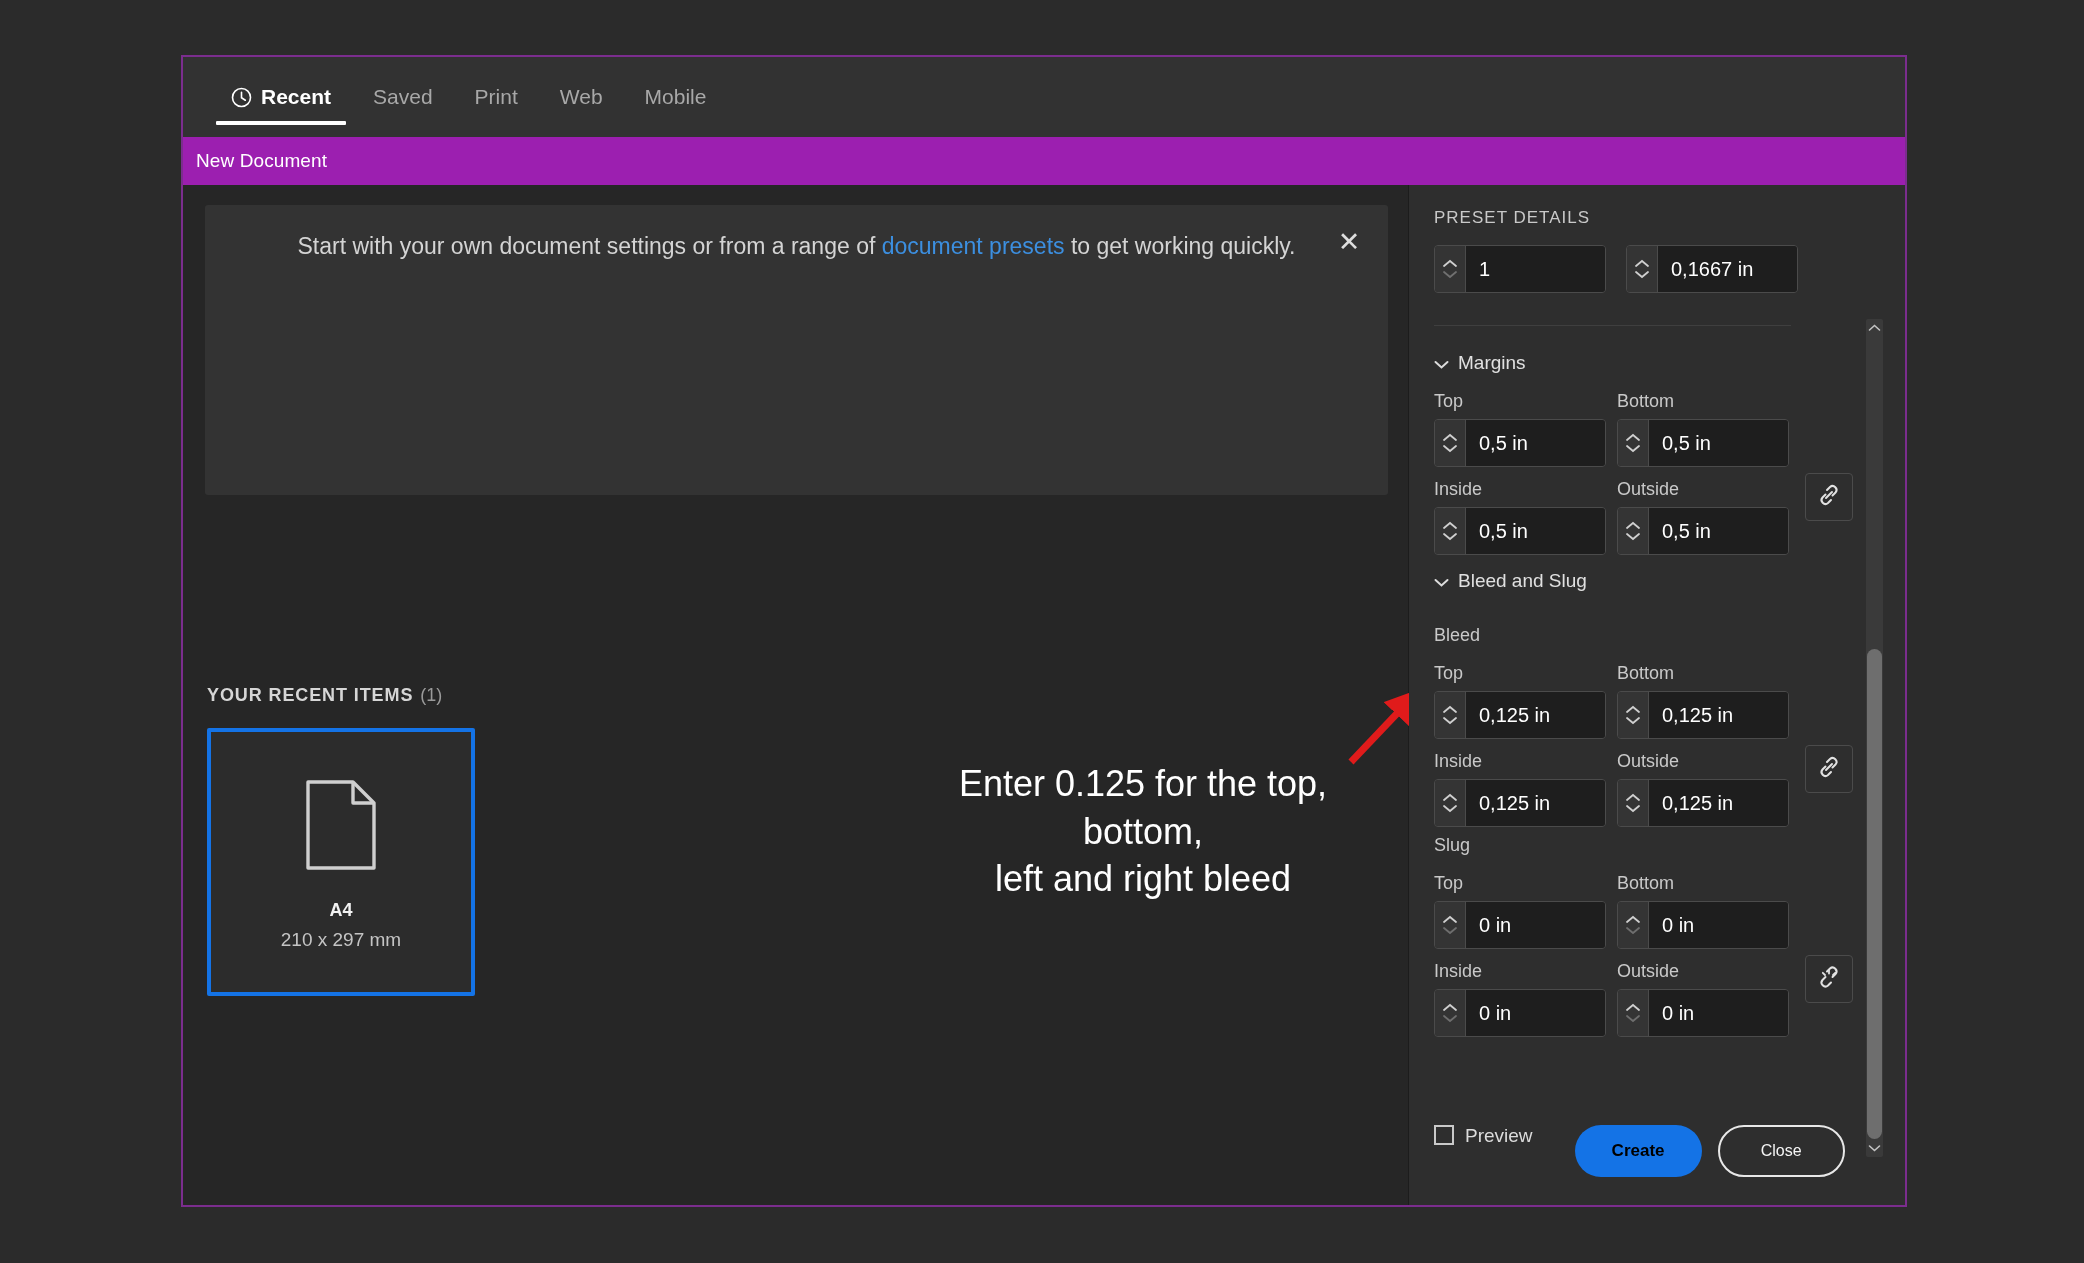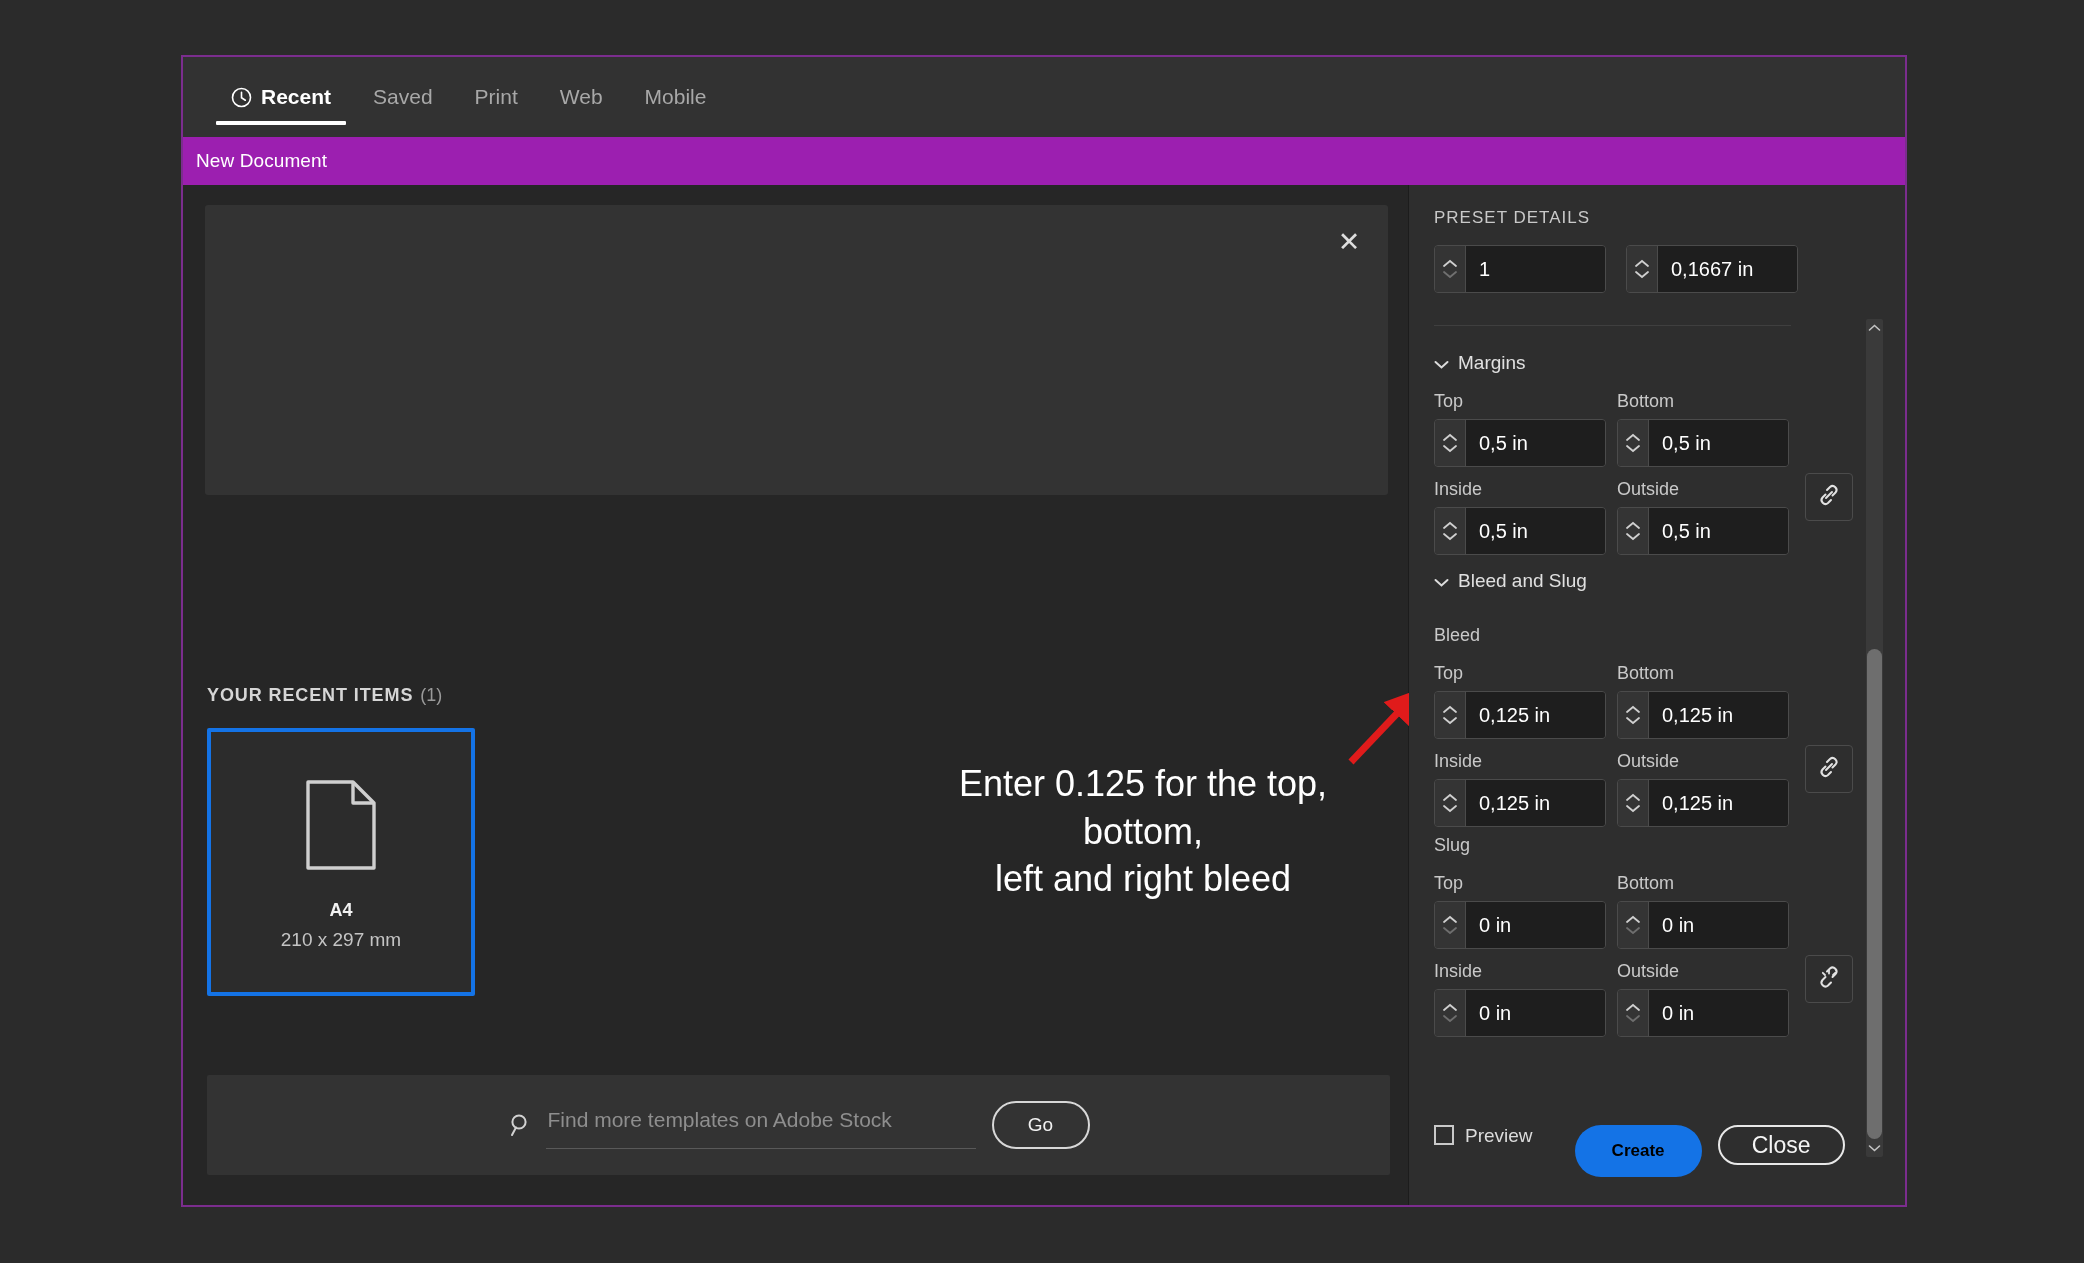--- a/index.html
+++ b/index.html
@@ -312,26 +312,26 @@
     border-radius: 26px;
     background: #1473e6;
     border: none;
     color: #000000;
     font-size: 17px; font-weight: bold;
     font-family: "Liberation Sans", sans-serif;
     cursor: pointer;
   }
   #close-btn {
     margin-left: 16px;
-    width: 127px; height: 40px;
+    width: 127px; height: 52px;
     border-radius: 26px;
     background: transparent;
     border: 2px solid #e8e8e8;
     color: #f5f5f5;
-    font-size: 23px;
+    font-size: 16px;
     font-family: "Liberation Sans", sans-serif;
     cursor: pointer;
   }
 </style>
 </head>
 <body>
 
 <div id="window">
 
   <div id="tabbar">
@@ -362,20 +362,21 @@
   <div id="titlebar">
     <span class="title">New Document</span>
   </div>
 
   <div id="body">
 
     <div id="left">
 
       <div id="hero">
         <div id="hero-close">✕</div>
+        <p><span>Start with your own document settings or from a range of </span><span class="lnk">document presets</span><span> to get working quickly.</span></p>
       </div>
 
       <div id="recent-head">
         <span>YOUR RECENT ITEMS</span><span class="count">(1)</span>
       </div>
 
       <div id="recent-card">
         <span class="doc-icon">
           <svg width="72" height="92" viewBox="0 0 72 92">
             <path d="M3 3 H48 L69 24 V89 H3 Z" fill="none" stroke="#cfcfcf" stroke-width="3.4" stroke-linejoin="round"></path>
@@ -394,30 +395,20 @@
         <svg width="80" height="80" viewBox="0 0 80 80">
           <defs>
               <marker id="ah" markerWidth="5" markerHeight="5" refX="2" refY="2.5" orient="auto">
             <path d="M0,0 L5,2.5 L0,5 z" fill="#e01b1b"></path>
           </marker>
             </defs>
           <line x1="8" y1="72" x2="63" y2="14" stroke="#e01b1b" stroke-width="7" marker-end="url(#ah)"></line>
         </svg>
       </span>
 
-      <div id="searchbar">
-        <span class="sicon">
-          <svg width="26" height="26" viewBox="0 0 26 26">
-            <circle cx="11" cy="10" r="6.6" fill="none" stroke="#d2d2d2" stroke-width="2"></circle>
-            <line x1="8" y1="15.5" x2="4" y2="23" stroke="#d2d2d2" stroke-width="2" stroke-linecap="round"></line>
-          </svg>
-        </span>
-        <input id="search-input" type="text" placeholder="Find more templates on Adobe Stock" style="">
-        <button id="go-btn">Go</button>
-      </div>
     </div>
 
     <div id="right">
 
       <div class="pd-title">PRESET DETAILS</div>
 
       <div class="row" style="top:60px;">
         <div style="display:flex; gap:20px;">
           <div class="stepper">
             <div class="arrows">

